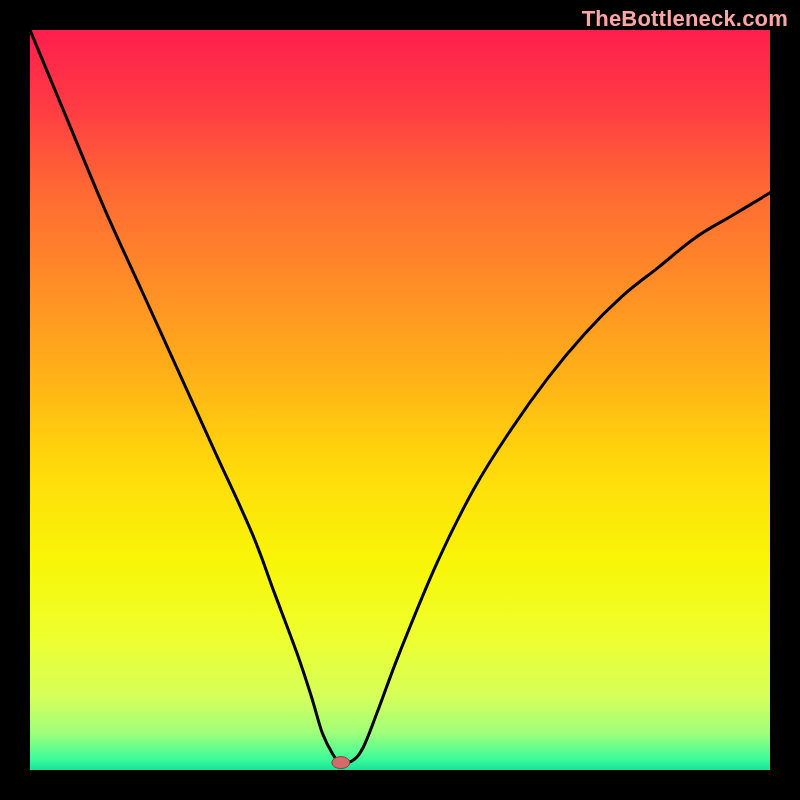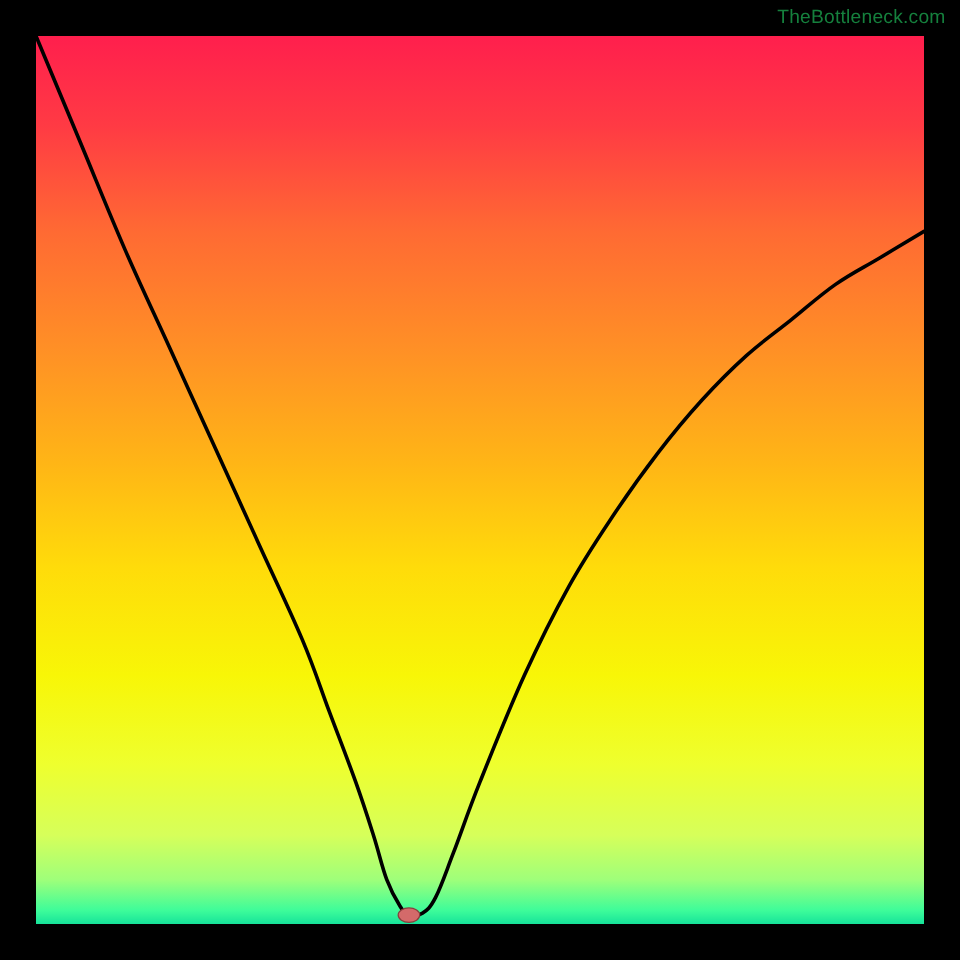--- a/index.html
+++ b/index.html
@@ -30,23 +30,23 @@
     inset: 0;
   }
   .plot-svg {
     position: absolute;
     inset: 0;
   }
   .watermark {
     position: absolute;
     top: 6px;
     right: 12px;
-    color: #15803d;
-    font-size: 16px;
-    font-weight: 400;
+    color: #fca5a5;
+    font-size: 22px;
+    font-weight: 700;
     letter-spacing: 0.2px;
     user-select: none;
   }
 </style>
 </head>
 <body>
 
 <div class="frame">
   <div class="watermark">TheBottleneck.com</div>
   <div class="plot-wrap">

